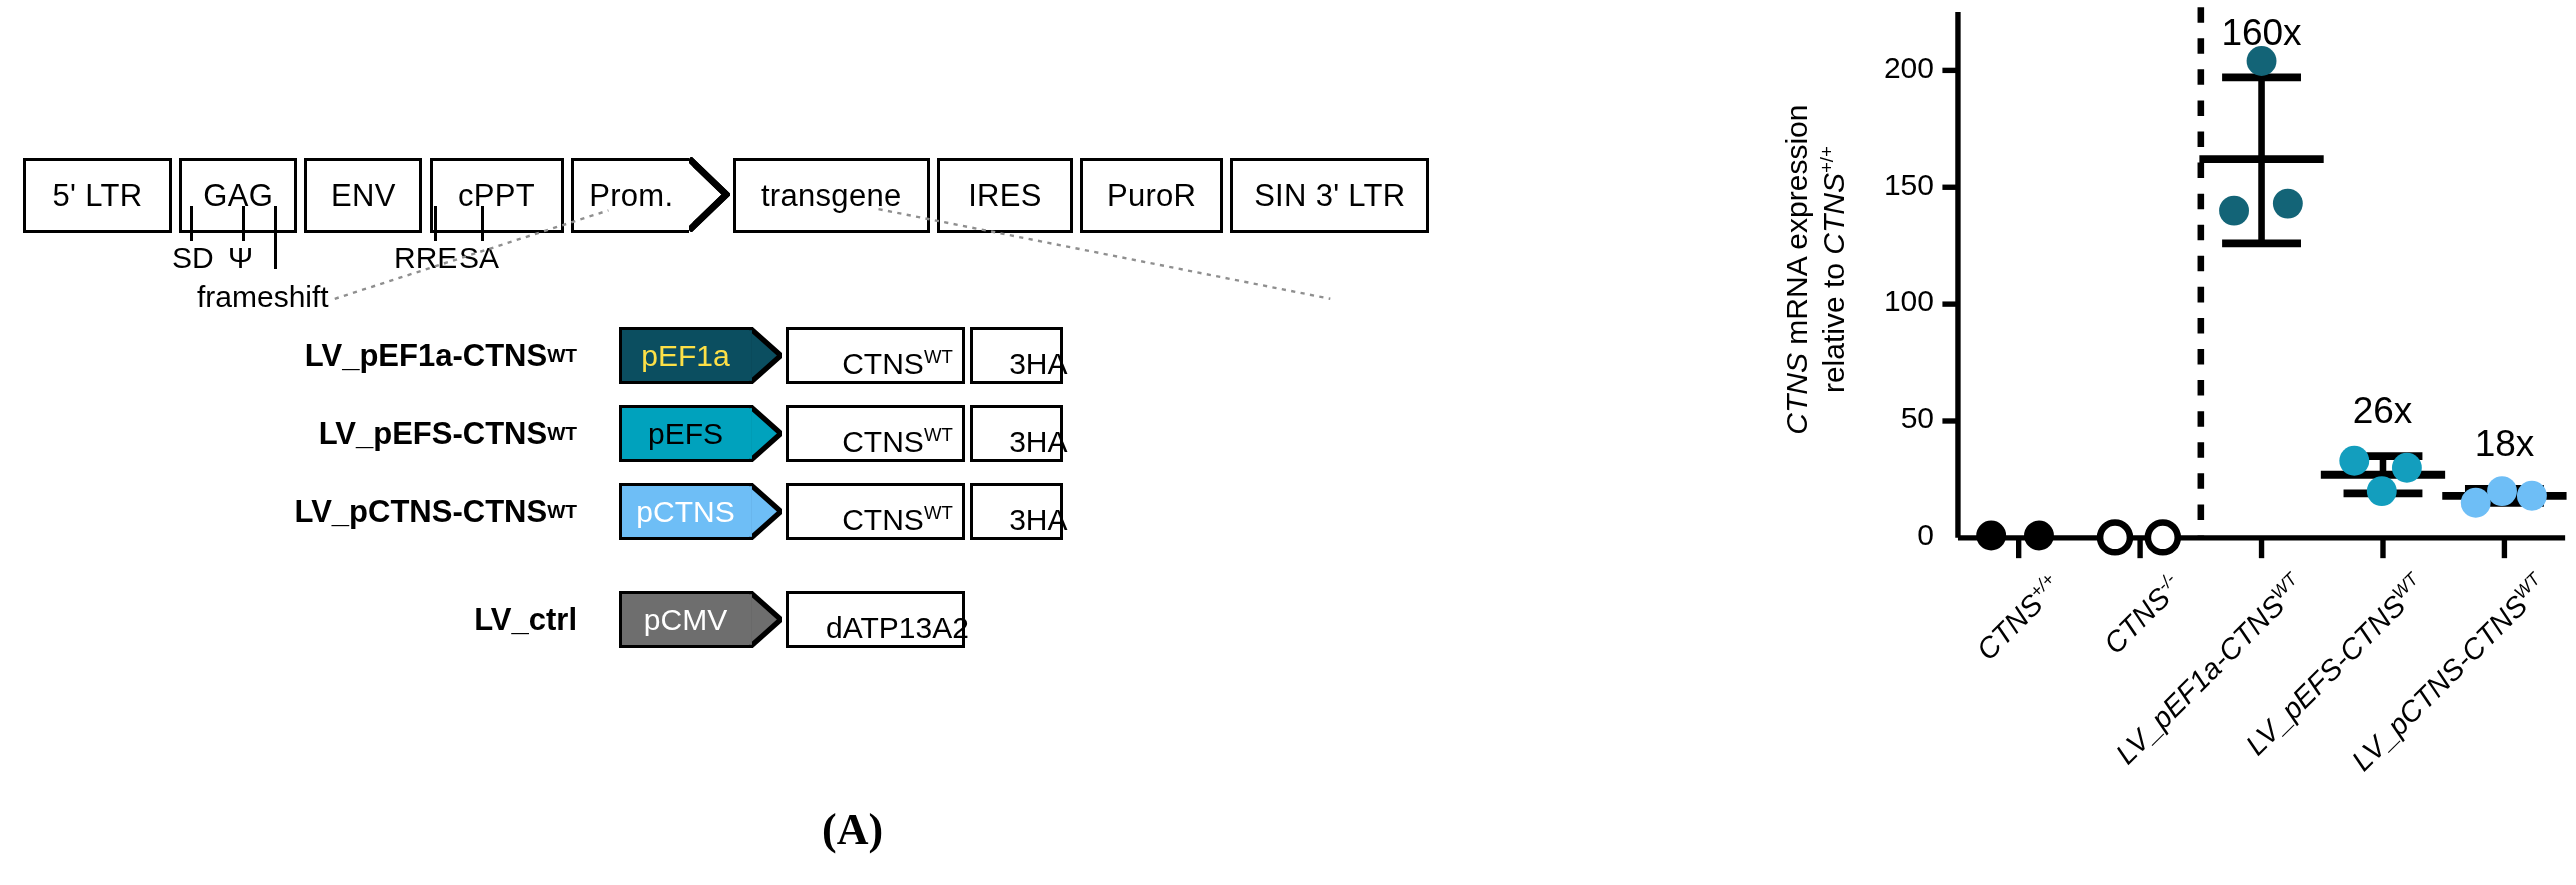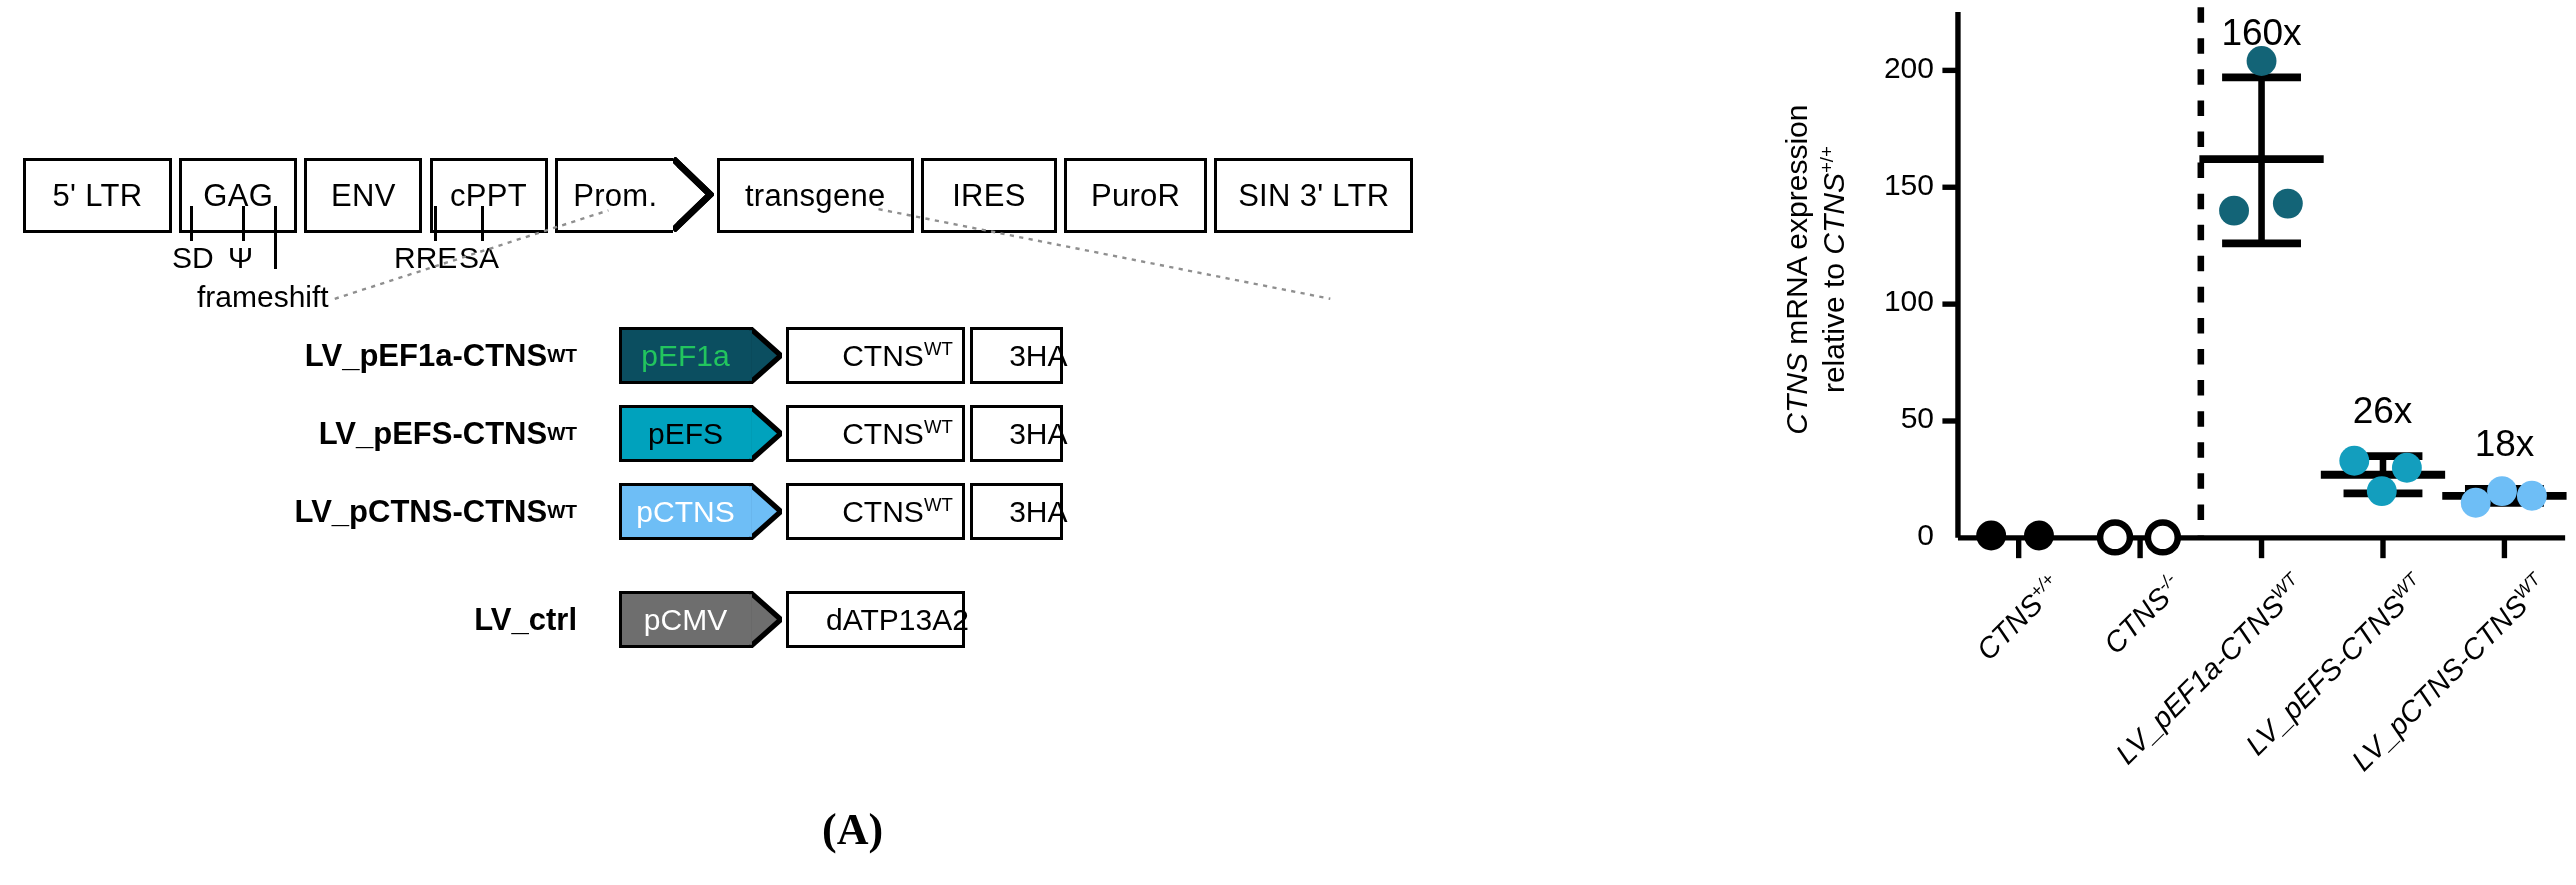--- a/index.html
+++ b/index.html
@@ -25,21 +25,21 @@
 
   
   .row{position:absolute;height:57px;display:flex;align-items:stretch;}
   .row-label{position:absolute;right:0;top:0;height:57px;display:flex;align-items:center;
              justify-content:flex-end;font-size:31px;font-weight:bold;white-space:nowrap;}
   .prom-tag{position:relative;width:130px;height:57px;box-sizing:border-box;
             border:3px solid #000;border-right:none;display:flex;align-items:center;
             justify-content:center;color:#fff;font-size:30px;}
   .prom-tip{position:absolute;right:-33px;top:-3px;width:33px;height:57px;}
   .gene-box{height:57px;box-sizing:border-box;border:3px solid #000;background:#fff;
-            display:flex;align-items:center;justify-content:center;font-size:30px;
+            display:flex;align-items:flex-end;justify-content:center;font-size:30px;
             white-space:nowrap;margin-left:37px;padding-left:44px;}
   .gene-box + .gene-box{margin-left:4.8px;}
   sup{font-size:.62em;vertical-align:super;}
 
   
   #panel-b{position:absolute;left:1769px;top:0;width:807px;height:885px;}
   #plot{position:absolute;left:0;top:0;width:807px;height:753px;}
   .ytl{position:absolute;font-size:30px;text-align:right;}
   .xtl{position:absolute;font-size:29px;font-style:italic;white-space:nowrap;
        transform-origin:100% 0;transform:rotate(-45deg);text-align:right;}
@@ -60,21 +60,21 @@
     <div id="cassette">
         <div class="cass-box" style="width: 149px;">
           <span>5' LTR</span>
         </div>
         <div class="cass-box" style="width: 118px;">
           <span>GAG</span>
         </div>
         <div class="cass-box" style="width: 118px;">
           <span>ENV</span>
         </div>
-        <div class="cass-box" style="width: 118px;">
+        <div class="cass-box" style="width: 134px;">
           <span>cPPT</span>
         </div>
         <div class="cass-box cass-prom" style="width: 118px; margin-right: 44px;">
           <span>Prom.</span>
           <svg width="41" height="75" class="prom-arrow" viewBox="0 0 68 125">
             <path d="M0,3 L62,62.5 L0,122" fill="none" stroke="#000" stroke-width="11"></path>
             <path d="M0,3 L0,122" stroke="#fff" stroke-width="12"></path>
             <path d="M0,3 L62,62.5 L0,122" fill="none" stroke="#000" stroke-width="11"></path>
           </svg>
         </div>
@@ -106,21 +106,21 @@
       </div>
 
     <svg id="guides" width="1769" height="885" style="position:absolute;left:0;top:0;pointer-events:none;" viewBox="0 0 2960 1481">
       <line x1="560" y1="500" x2="1018" y2="352" stroke="#8f8f8f" stroke-width="4" stroke-dasharray="7 9"></line>
       <line x1="1470" y1="350" x2="2226" y2="500" stroke="#8f8f8f" stroke-width="4" stroke-dasharray="7 9"></line>
     </svg>
 
     <div id="constructs">
         <div class="row" style="left: 619px; top: 327px;">
           <div class="row-label" style="width: 598px; right: 100%; margin-right: 42px;">LV_pEF1a-CTNS<sup>WT</sup></div>
-          <div class="prom-tag" style="background: rgb(11, 78, 96); color: #22c55e;">
+          <div class="prom-tag" style="background: rgb(11, 78, 96); color: #fde047;">
             <span>pEF1a</span>
             <svg width="33" height="57" class="prom-tip" viewBox="0 0 56 96">
               <path d="M0,0 L54,48 L0,96 Z" fill="#0B4E60" stroke="#000" stroke-width="9" stroke-linejoin="miter"></path>
               <path d="M0,5 L0,91" stroke="#0B4E60" stroke-width="10"></path>
             </svg>
           </div>
           <div class="gene-box" style="width: 179px;">
             <span>CTNS<sup>WT</sup></span>
           </div>
           <div class="gene-box" style="width: 93px;">

